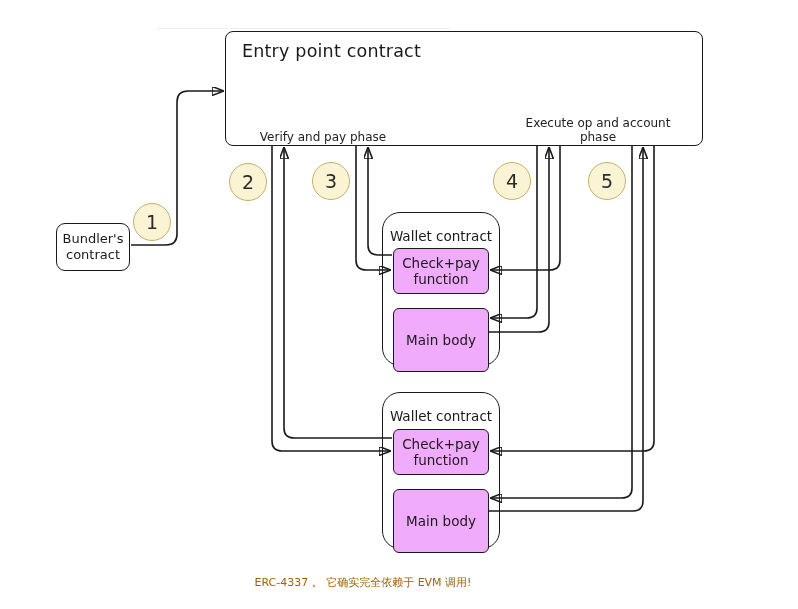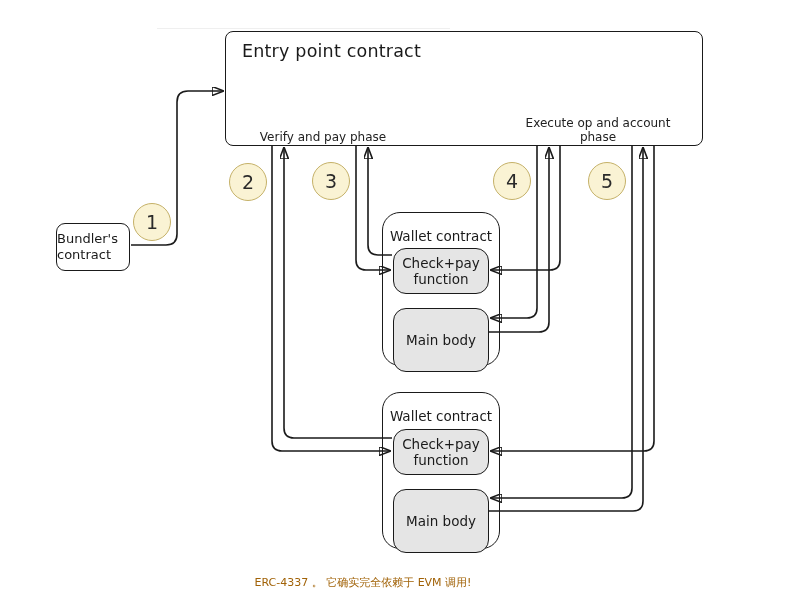--- a/index.html
+++ b/index.html
@@ -12,29 +12,29 @@
 
   .box { position:absolute; background:#ffffff; border:1.7px solid #1a1a1a; box-sizing:border-box; }
 
   .entry-box { left:225px; top:31px; width:478px; height:115px; border-radius:8px; }
   .entry-title { position:absolute; left:16px; top:9px; font-size:17.5px; letter-spacing:0.2px; }
   .phase-label { position:absolute; bottom:1px; font-size:12px; color:#222; text-align:center;margin-top:23px; }
   .phase-label.verify  { left:27px;  width:140px; }
   .phase-label.execute { left:287px; width:170px; }
 
   .bundler-box { left:56px; top:223px; width:74px; height:48px; border-width:1.6px; border-radius:9px;
-    display:flex; flex-direction:column; align-items:flex-start; justify-content:center;
+    display:flex; flex-direction:column; align-items:center; justify-content:center;
     font-size:13px; line-height:1.25; text-align:center; }
 
   .wallet-box { width:118px; border-radius:18px; }
   .wallet-1 { left:382px; top:212px; height:154px; }
   .wallet-2 { left:382px; top:392px; height:157px; }
   .wallet-title { margin-top:15px; text-align:center; font-size:13.5px; }
-  .inner-box { position:absolute; left:10px; width:96px; background:#e5e5e5; border:1.5px solid #1a1a1a;
-    border-radius:13px; box-sizing:border-box; display:flex; flex-direction:column;
+  .inner-box { position:absolute; left:10px; width:96px; background:#f0abfc; border:1.5px solid #1a1a1a;
+    border-radius:6px; box-sizing:border-box; display:flex; flex-direction:column;
     align-items:center; justify-content:center; font-size:13.5px; line-height:1.2; text-align:center; }
   .check-pay { top:35px; height:46px; }
   .wallet-2 .check-pay { top:36px; }
   .main-body { top:95px; height:64px; }
   .wallet-2 .main-body { top:96px; }
 
   .step-circle { position:absolute; width:38px; height:38px; border-radius:50%;
     background:#faf3d4; border:1.4px solid #c5b168; box-sizing:border-box;
     display:flex; align-items:center; justify-content:center;
     font-size:19px; color:#2a2a2a; z-index:6; }

